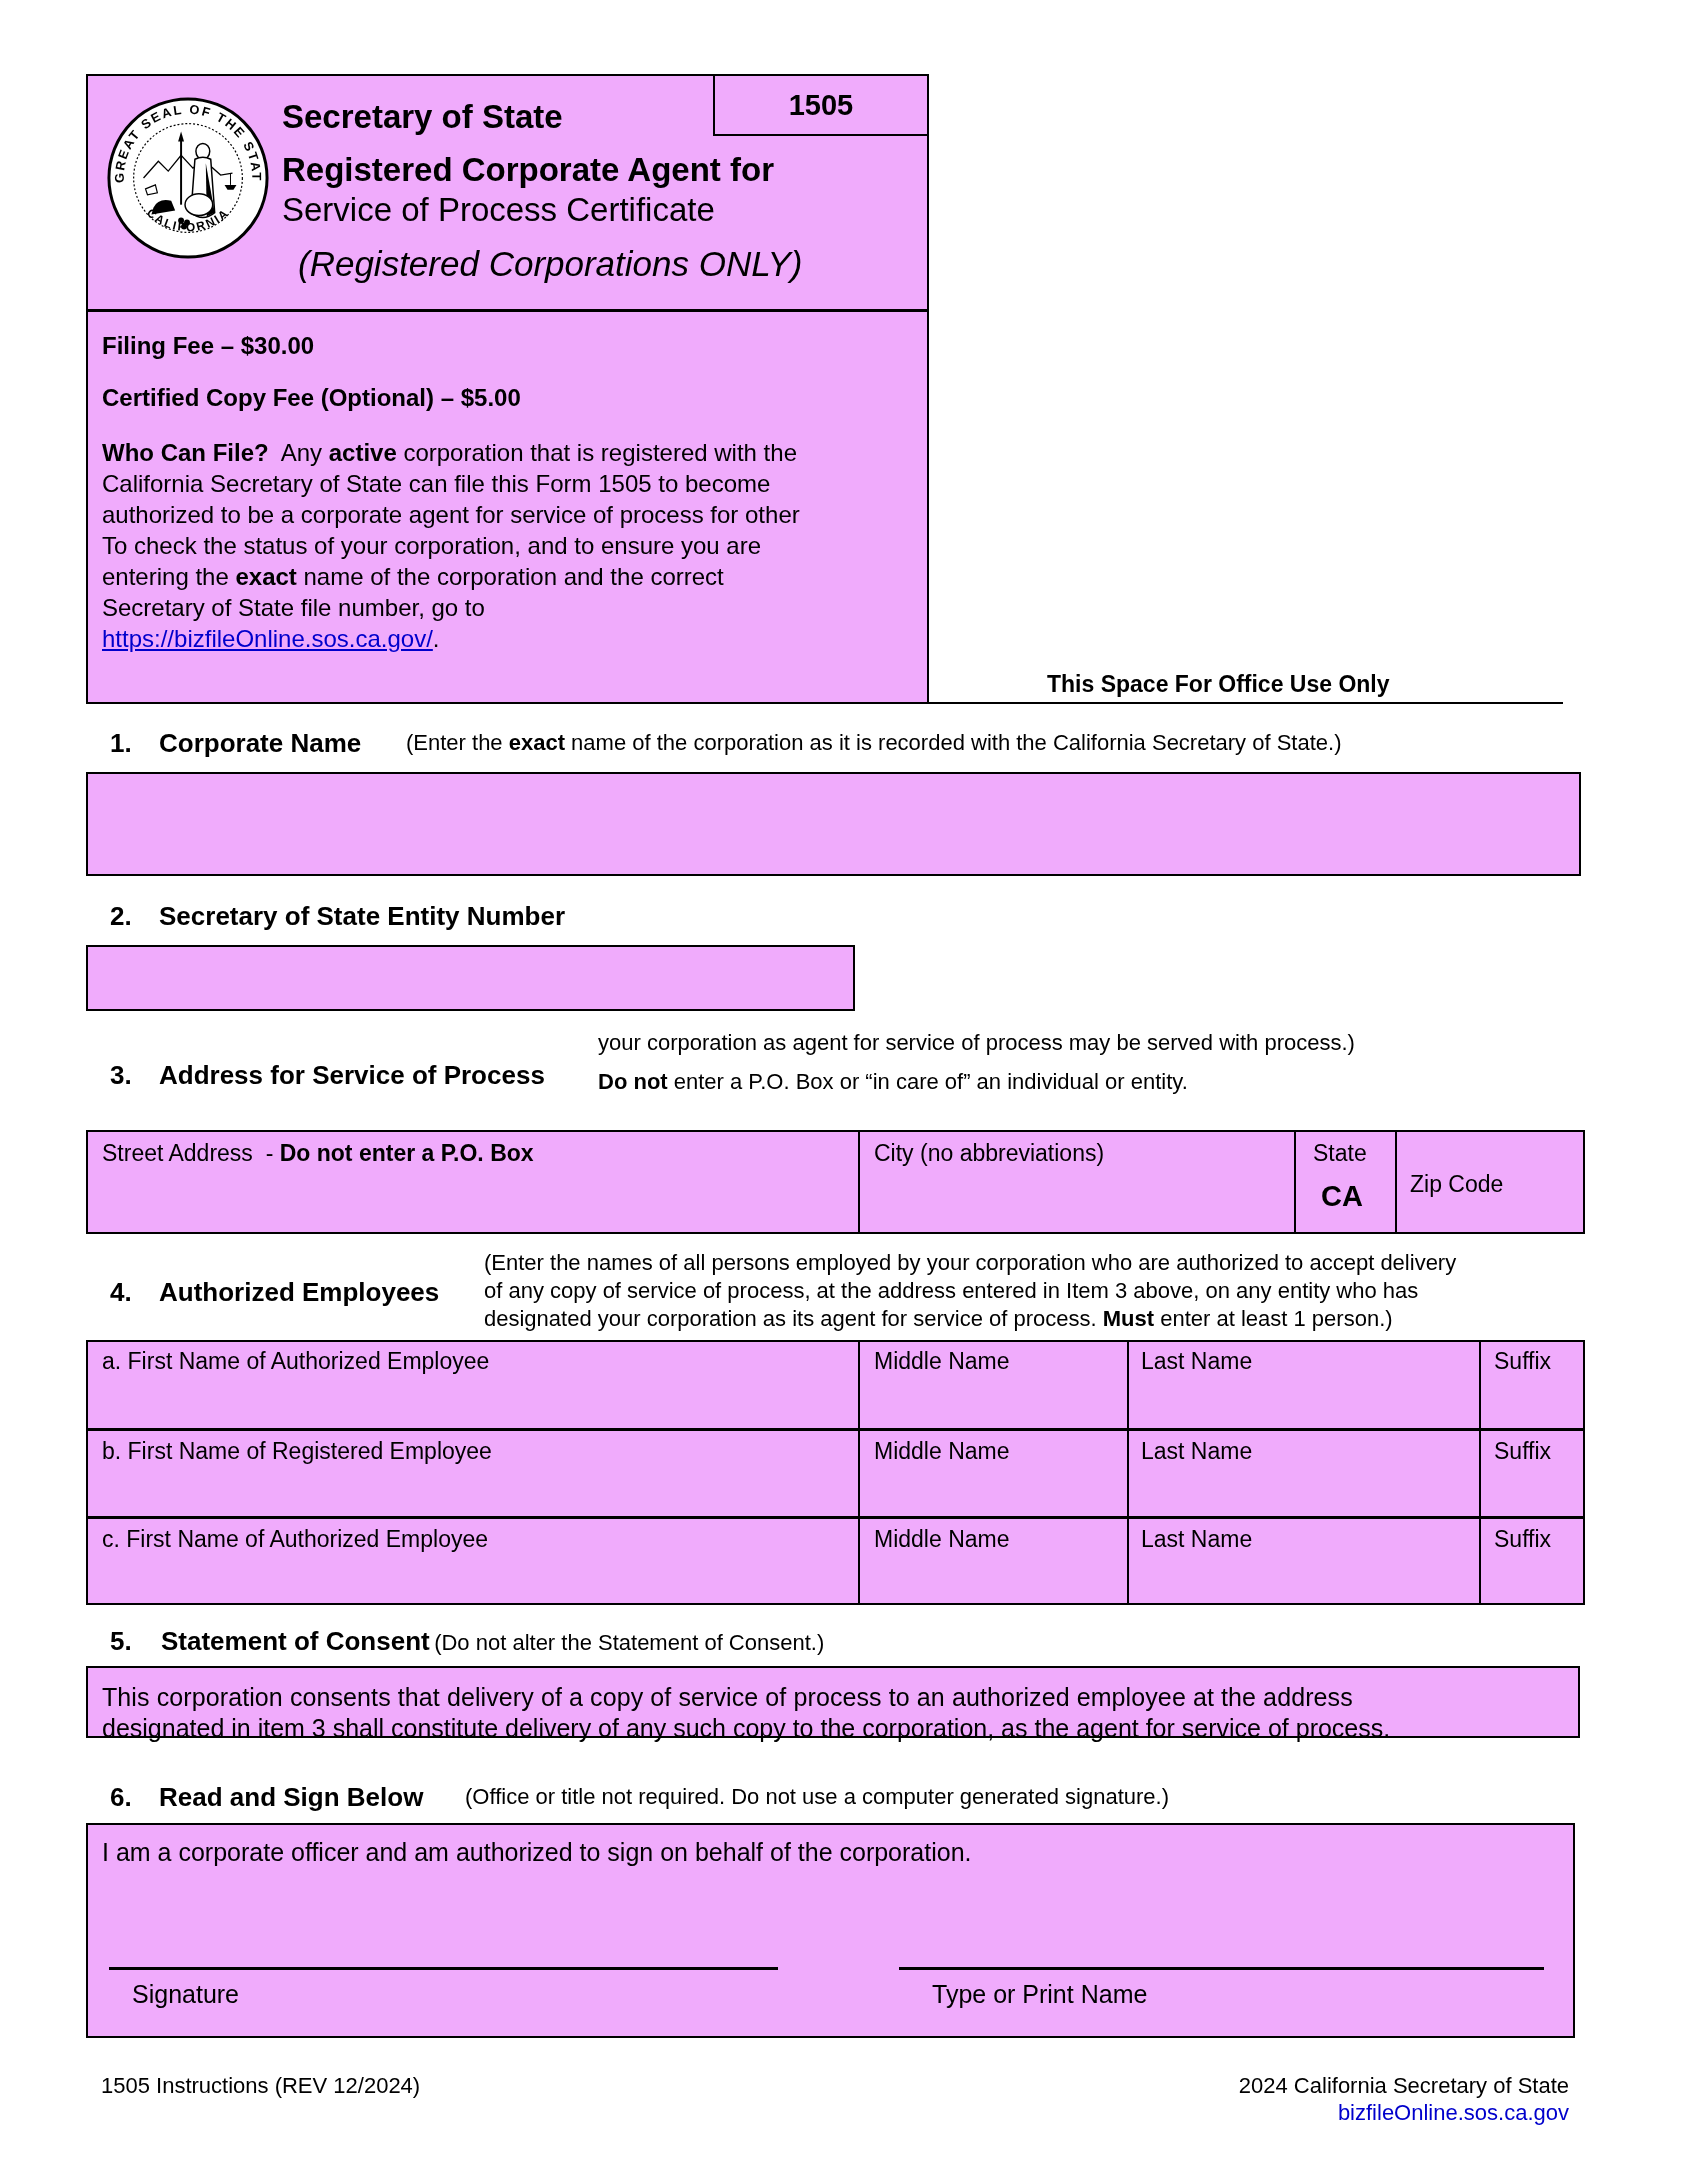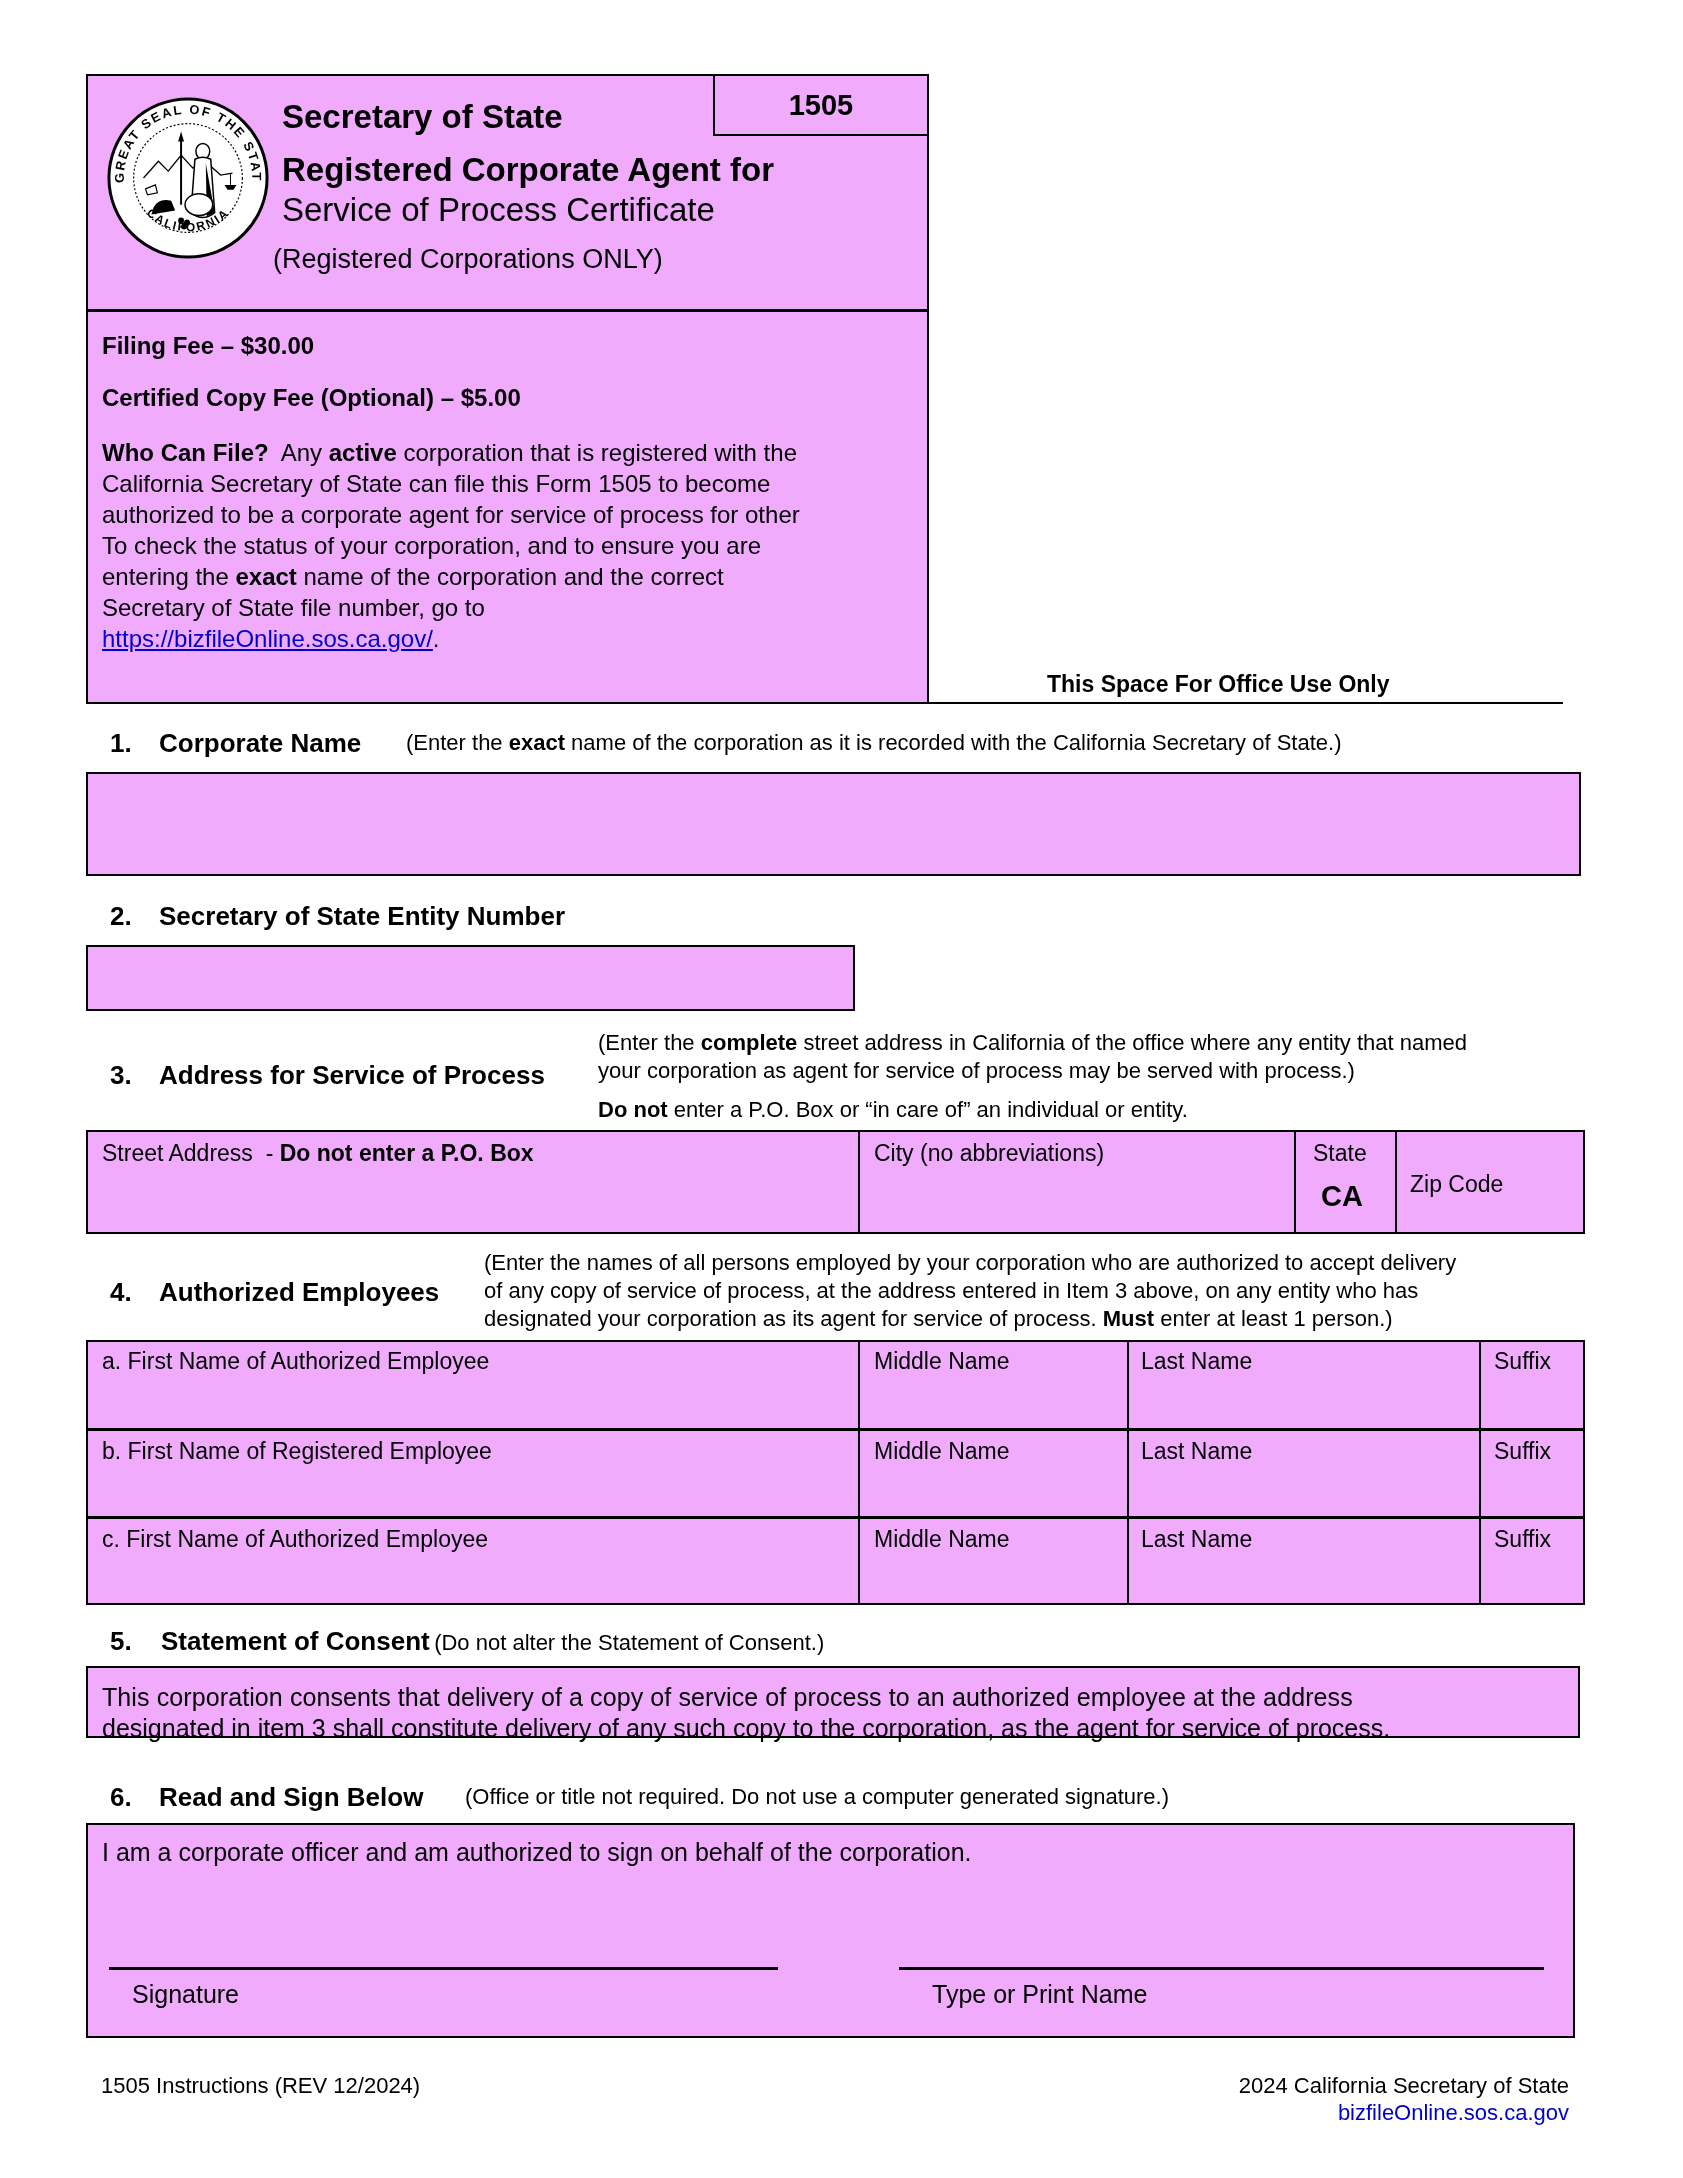--- a/index.html
+++ b/index.html
@@ -63,21 +63,21 @@
     <path d="M 122 92 L 134 92 L 131 97 L 125 97 Z" fill="#000"></path>
     <line x1="128" y1="80" x2="128" y2="92" stroke="#000" stroke-width="1"></line>
 
     <path d="M 42 96 L 52 92 L 54 100 L 44 102 Z" fill="none" stroke="#000" stroke-width="1.2"></path>
   </svg>
 </div>
 
 <div class="abs" style="left:282px; top:98px; font-weight:bold; font-size:33px;">Secretary of State</div>
 <div class="abs" style="left:282px; top:151px; font-weight:bold; font-size:33px;">Registered Corporate Agent for</div>
 <div class="abs" style="left:282px; top:191px; font-weight:normal; font-size:33px;">Service of Process Certificate</div>
-<div class="abs" style="left:273px; top:244px; font-size:27px;">(Registered Corporations ONLY)</div>
+<div class="abs" style="left:298px; top:244px; font-size:35px;font-style:italic;">(Registered Corporations ONLY)</div>
 
 <div class="abs" style="left:102px; top:332px; font-weight:bold; font-size:24px;">Filing Fee – $30.00</div>
 <div class="abs" style="left:102px; top:384px; font-weight:bold; font-size:24px;">Certified Copy Fee (Optional) – $5.00</div>
 
 <div class="abs" style="left:102px; top:437px; font-size:24px; line-height:31px; width:822px; white-space:nowrap;">
   <div><span class="b">Who Can File?</span><span style="white-space:pre;">  Any </span><span class="b">active</span><span> corporation that is registered with the</span></div>
   <div>California Secretary of State can file this Form 1505 to become</div>
   <div>authorized to be a corporate agent for service of process for other</div>
   <div>To check the status of your corporation, and to ensure you are</div>
   <div><span style="white-space:pre;">entering the </span><span class="b">exact</span><span> name of the corporation and the correct</span></div>
@@ -99,21 +99,20 @@
 
 <div class="sec-num" style="left:110px; top:901px;">2.</div>
 <div class="sec-title" style="left:159px; top:901px;">Secretary of State Entity Number</div>
 <div class="box" style="left:86px; top:945px; width:769px; height:66px;">
   <input class="field" style="left: 10px; top: 8px; width: 743px; height: 46px; font-size: 24px;" type="text" value="">
 </div>
 
 <div class="sec-num" style="left:110px; top:1060px;">3.</div>
 <div class="sec-title" style="left:159px; top:1060px;">Address for Service of Process</div>
 <div class="note" style="left:598px; top:1029px;">
-  <div><span style="white-space:pre;">(Enter the </span><span class="b">complete</span><span> street address in California of the office where any entity that named</span></div>
   <div>your corporation as agent for service of process may be served with process.)</div>
   <div style="margin-top:11px;"><span class="b">Do not</span><span> enter a P.O. Box or “in care of” an individual or entity.</span></div>
 </div>
 
 <div class="box" style="left:86px; top:1130px; width:1499px; height:104px;"></div>
 <div class="vline" style="left:858px; top:1130px; height:104px;"></div>
 <div class="vline" style="left:1294px; top:1130px; height:104px;"></div>
 <div class="vline" style="left:1395px; top:1130px; height:104px;"></div>
 
 <div class="cell-label" style="left:102px; top:1140px;">

